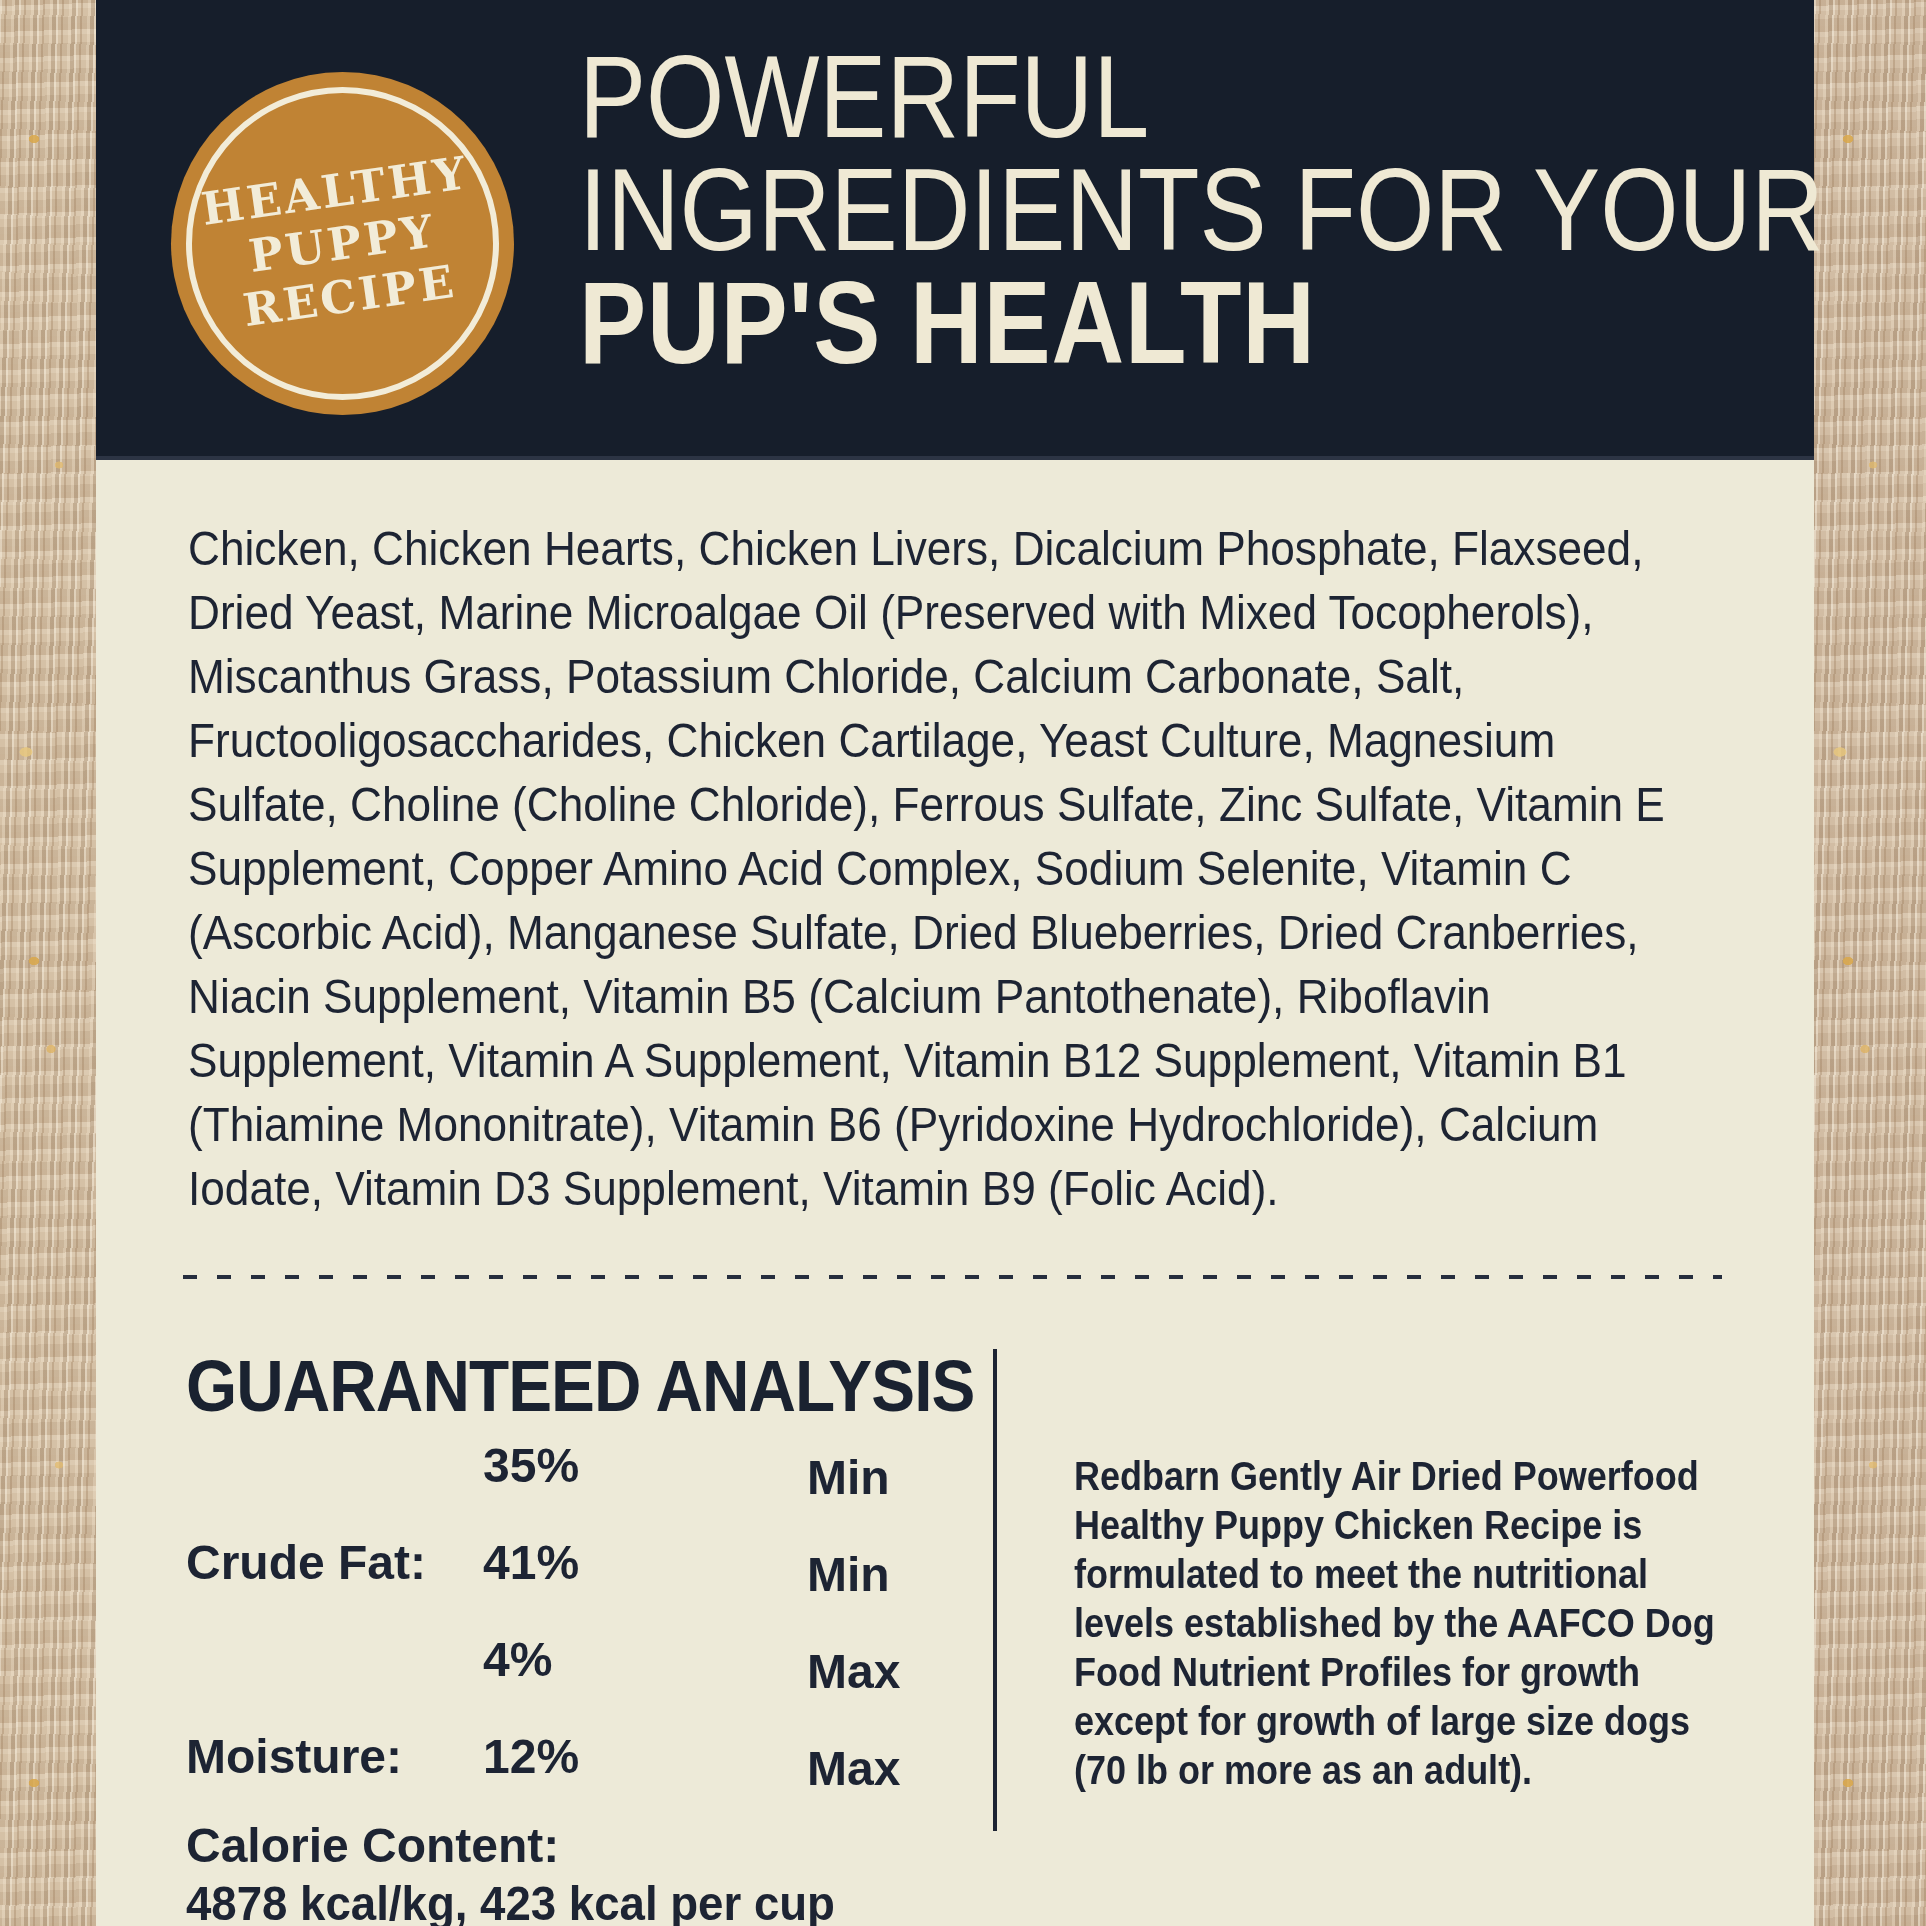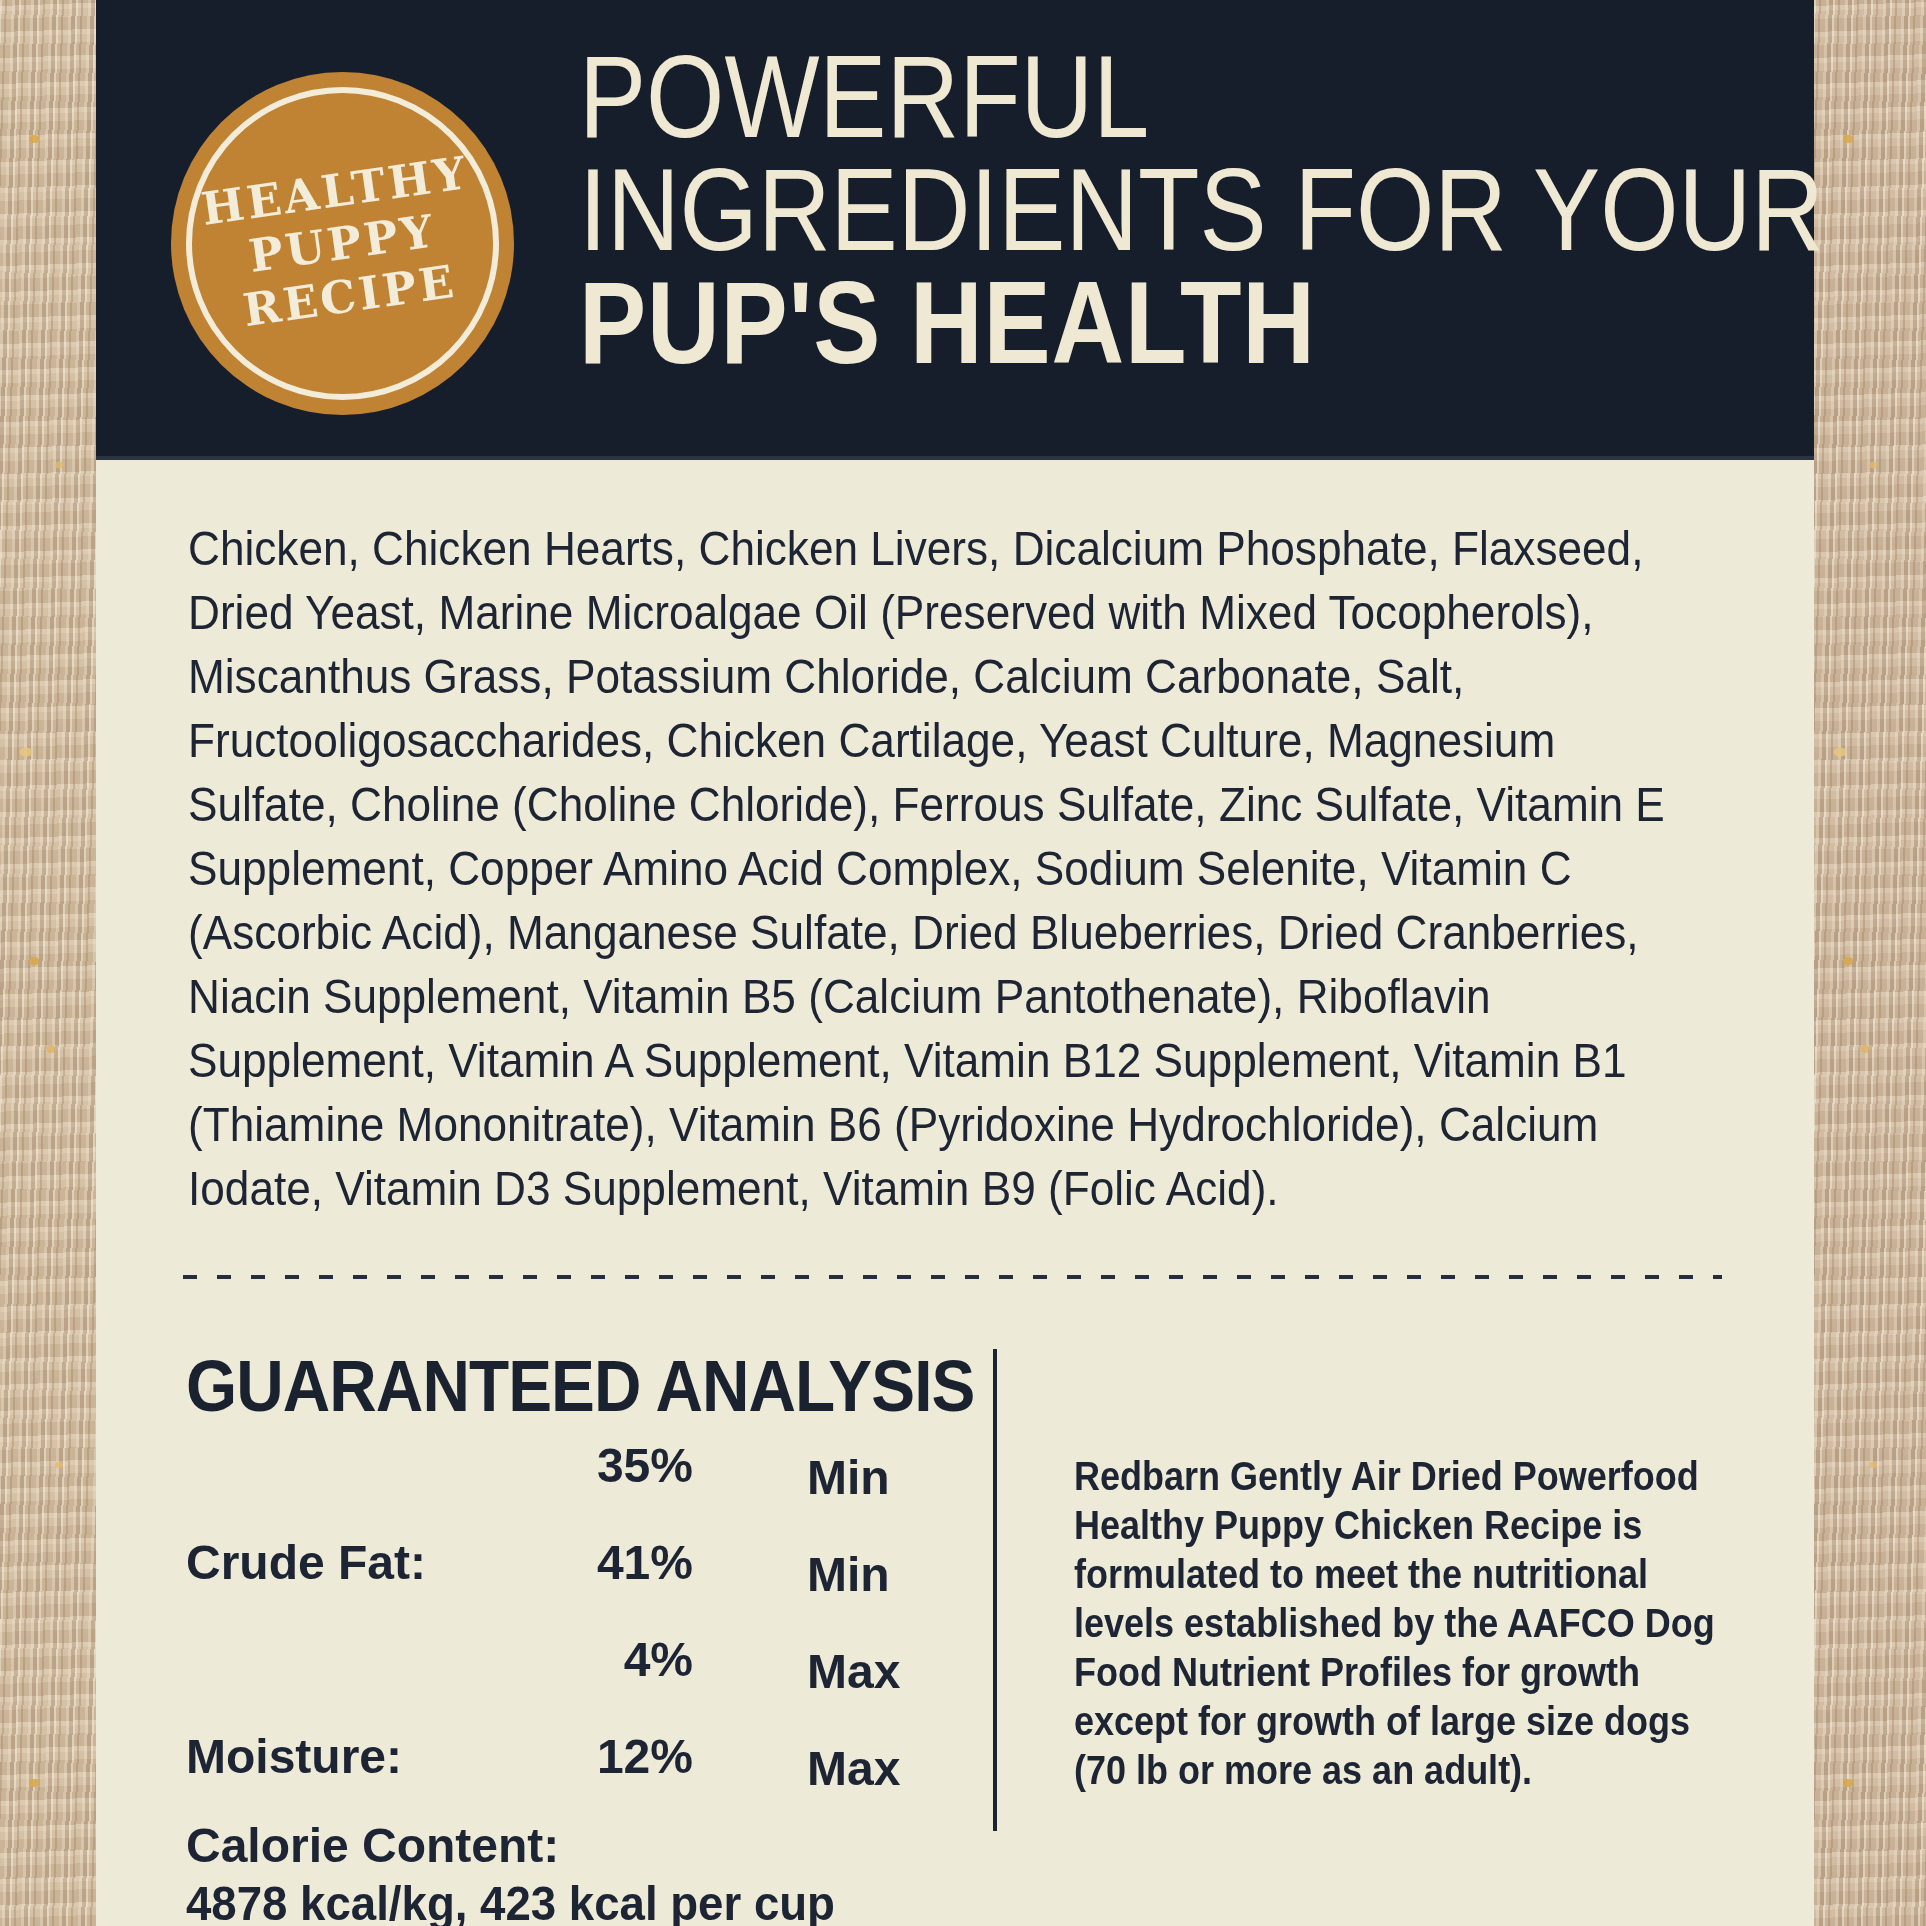--- a/index.html
+++ b/index.html
@@ -79,21 +79,21 @@
 
   .ga-heading{
     position:absolute;left:90px;top:884px;margin:0;
     font-size:73px;font-weight:700;color:#1a2230;letter-spacing:-1px;
     transform:scaleX(0.9);transform-origin:left top;white-space:nowrap;
   }
 
   .ga-table{position:absolute;left:0;top:0;width:897px;height:1466px;}
   .ga-row{position:absolute;left:90px;width:807px;height:59px;font-size:48px;color:#1d2433;font-weight:700;}
   .ga-row .lbl{position:absolute;left:0;top:0;white-space:nowrap;}
-  .ga-row .val{position:absolute;left:297px;top:0;width:210px;text-align:right;}
+  .ga-row .val{position:absolute;left:297px;top:0;width:210px;}
   .ga-row .qual{position:absolute;left:621px;top:12px;}
   .ga-row.r0{top:978px;}
   .ga-row.r1{top:1075px;}
   .ga-row.r2{top:1172px;}
   .ga-row.r3{top:1269px;}
 
   .cal-label{position:absolute;left:90px;top:1358px;font-size:48px;font-weight:700;color:#1d2433;white-space:nowrap;text-align:right;}
   .cal-value{position:absolute;left:90px;top:1416px;font-size:48px;font-weight:700;color:#1d2433;white-space:nowrap;transform:scaleX(0.95);transform-origin:left top;}
 
   .v-divider{position:absolute;left:897px;top:889px;width:4px;height:482px;background:#1d2433;}

